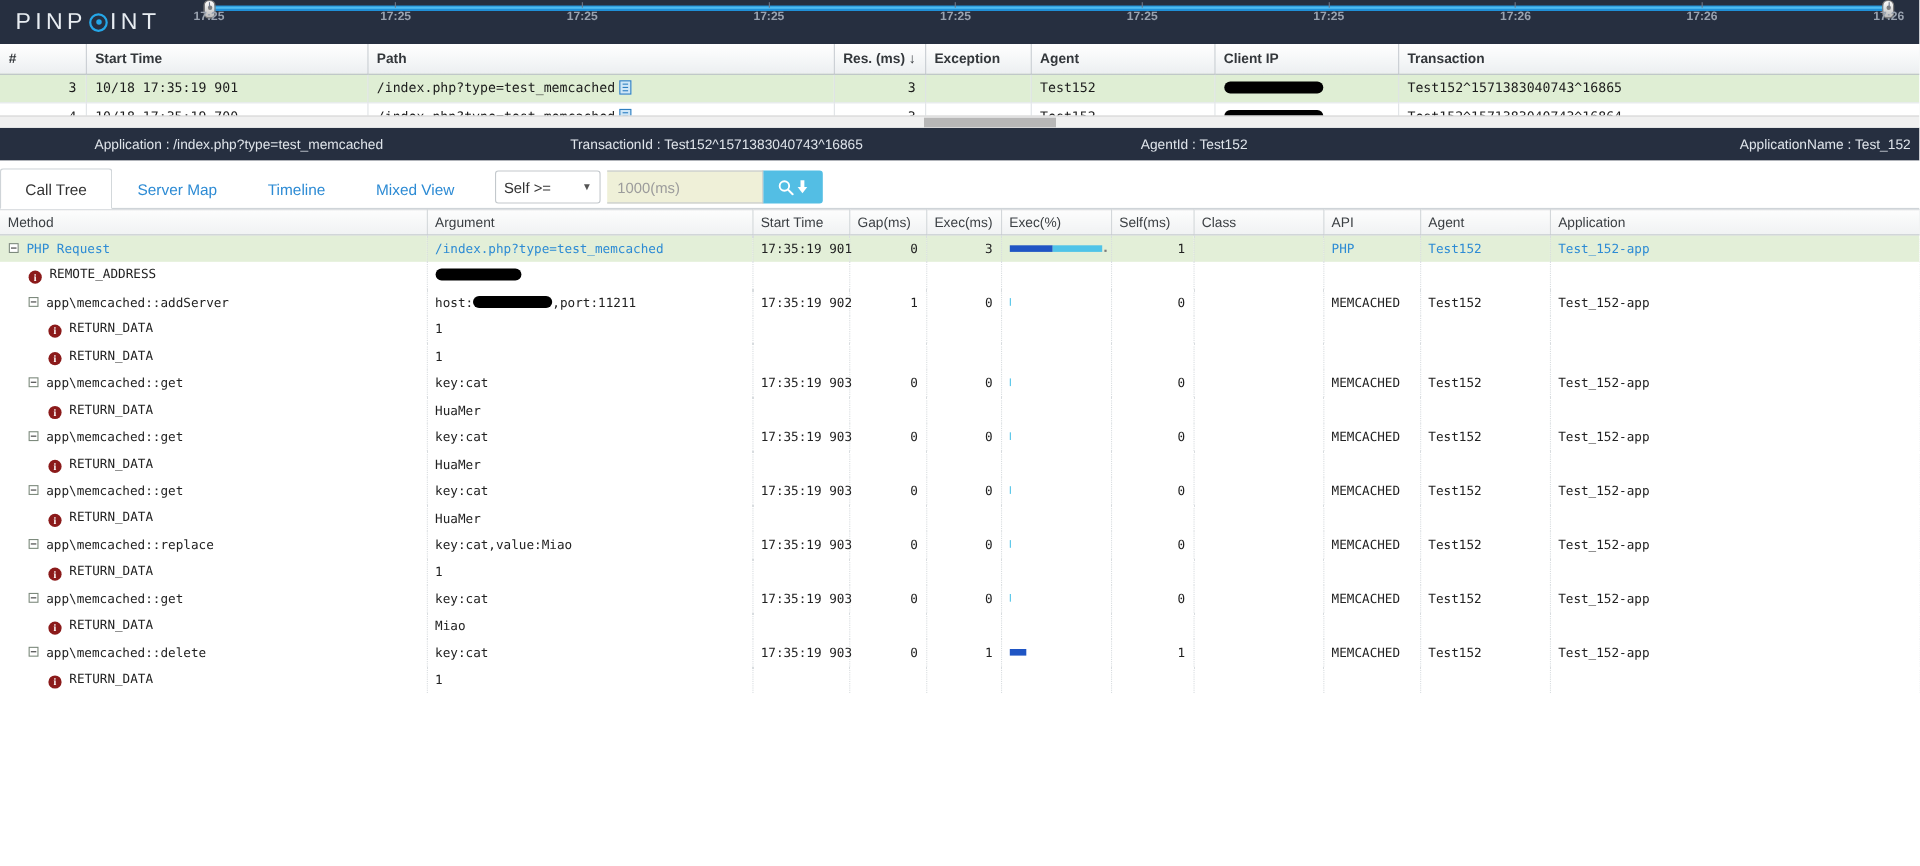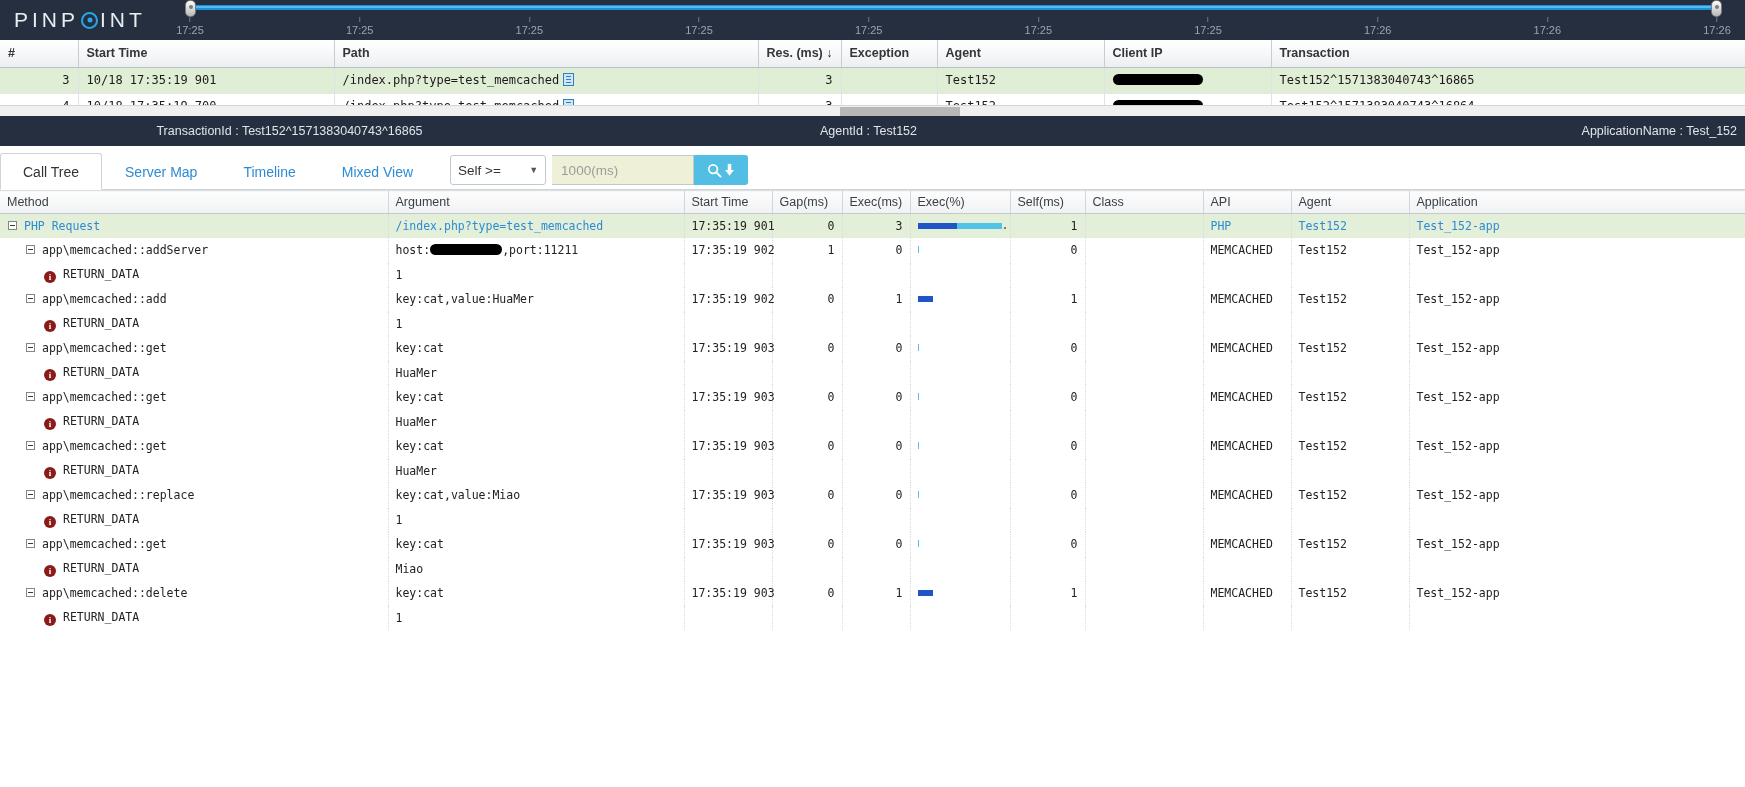--- a/index.html
+++ b/index.html
@@ -44,22 +44,22 @@
     background:linear-gradient(to bottom,#fdfdfd,#b9b9b9);
     border:1px solid #7a7a7a;
   }
   .slider-handle::after{
     content:""; position:absolute; left:50%; top:4px; transform:translateX(-50%);
     width:4px;height:4px;border-radius:50%;background:#7c7c7c;
   }
   .slider-handle.left { left:-5px; }
   .slider-handle.right { right:-5px; }
   .tick {
-    position:absolute; top:17px; transform:translateX(-50%); text-align:center;
-    color:#9aa3b0; font-size:11px; white-space:nowrap;
+    position:absolute; top:2px; transform:translateX(-50%); text-align:center;
+    color:#9aa3b0; font-size:11px; white-space:nowrap;font-weight:bold;
   }
   .tick .bar { display:block; width:1px; height:5px; background:#6e7889; margin:0 auto 2px; }
 
   
   .txlist { position:relative; height:76px; background:#fff; overflow:hidden; }
   table.grid { border-collapse:collapse; width:1745px; table-layout:fixed; }
   table.grid th {
     background:linear-gradient(to bottom,#ffffff,#eceff1);
     border-right:1px solid #c8cdd2; border-bottom:1px solid #b9bfc5;
     font-size:12.5px; font-weight:bold; color:#33373b; text-align:left;
@@ -242,20 +242,21 @@
           <td>Test152^1571383040743^16864</td>
         </tr>
       </tbody>
   </table>
   <div class="hscroll">
     <div class="thumb"></div>
   </div>
 </div>
 
 <div class="infobar">
+  <div>Application : /index.php?type=test_memcached</div>
   <div>TransactionId : Test152^1571383040743^16865</div>
   <div>AgentId : Test152</div>
   <div>ApplicationName : Test_152</div>
 </div>
 
 <div class="tabbar">
   <div id="tabs" style="display:flex;align-items:flex-end;">
       <div class="tab active">Call Tree</div>
       <div class="tab">Server Map</div>
       <div class="tab">Timeline</div>
@@ -320,20 +321,33 @@
           <td class="r">0</td>
           <td class="r">3</td>
           <td><span class="bar blue" style="width:39.56px"></span><span class="bar cyan" style="width:44.72px"></span><span class="dotend"></span></td>
           <td class="r">1</td>
           <td></td>
           <td><span class="lnk">PHP</span></td>
           <td><span class="lnk">Test152</span></td>
           <td><span class="lnk">Test_152-app</span></td>
         </tr>
         <tr>
+          <td style="padding-left: 26px;"><span class="infoicon">i</span><span class="">REMOTE_ADDRESS</span></td>
+          <td><span class="redact" style="width:78px"></span></td>
+          <td></td>
+          <td class="r"></td>
+          <td class="r"></td>
+          <td></td>
+          <td class="r"></td>
+          <td></td>
+          <td></td>
+          <td></td>
+          <td></td>
+        </tr>
+        <tr>
           <td style="padding-left: 26px;"><span class="expander"></span><span class="">app\memcached::addServer</span></td>
           <td><span>host:</span><span class="redact" style="width:72px"></span><span>,port:11211</span></td>
           <td>17:35:19 902</td>
           <td class="r">1</td>
           <td class="r">0</td>
           <td><span class="tick1"></span></td>
           <td class="r">0</td>
           <td></td>
           <td>MEMCACHED</td>
           <td>Test152</td>
@@ -346,23 +360,166 @@
           <td class="r"></td>
           <td class="r"></td>
           <td></td>
           <td class="r"></td>
           <td></td>
           <td></td>
           <td></td>
           <td></td>
         </tr>
         <tr>
-          <td style="padding-left: 26px;"><span class="expander"></span><span class="">app\memcached::add</span></td>
-          <td><span>key:cat,value:HuaMer</span></td>
-          <td>17:35:19 902</td>
+          <td style="padding-left: 44px;"><span class="infoicon">i</span><span class="">RETURN_DATA</span></td>
+          <td><span>1</span></td>
+          <td></td>
+          <td class="r"></td>
+          <td class="r"></td>
+          <td></td>
+          <td class="r"></td>
+          <td></td>
+          <td></td>
+          <td></td>
+          <td></td>
+        </tr>
+        <tr>
+          <td style="padding-left: 26px;"><span class="expander"></span><span class="">app\memcached::get</span></td>
+          <td><span>key:cat</span></td>
+          <td>17:35:19 903</td>
+          <td class="r">0</td>
+          <td class="r">0</td>
+          <td><span class="tick1"></span></td>
+          <td class="r">0</td>
+          <td></td>
+          <td>MEMCACHED</td>
+          <td>Test152</td>
+          <td>Test_152-app</td>
+        </tr>
+        <tr>
+          <td style="padding-left: 44px;"><span class="infoicon">i</span><span class="">RETURN_DATA</span></td>
+          <td><span>HuaMer</span></td>
+          <td></td>
+          <td class="r"></td>
+          <td class="r"></td>
+          <td></td>
+          <td class="r"></td>
+          <td></td>
+          <td></td>
+          <td></td>
+          <td></td>
+        </tr>
+        <tr>
+          <td style="padding-left: 26px;"><span class="expander"></span><span class="">app\memcached::get</span></td>
+          <td><span>key:cat</span></td>
+          <td>17:35:19 903</td>
+          <td class="r">0</td>
+          <td class="r">0</td>
+          <td><span class="tick1"></span></td>
+          <td class="r">0</td>
+          <td></td>
+          <td>MEMCACHED</td>
+          <td>Test152</td>
+          <td>Test_152-app</td>
+        </tr>
+        <tr>
+          <td style="padding-left: 44px;"><span class="infoicon">i</span><span class="">RETURN_DATA</span></td>
+          <td><span>HuaMer</span></td>
+          <td></td>
+          <td class="r"></td>
+          <td class="r"></td>
+          <td></td>
+          <td class="r"></td>
+          <td></td>
+          <td></td>
+          <td></td>
+          <td></td>
+        </tr>
+        <tr>
+          <td style="padding-left: 26px;"><span class="expander"></span><span class="">app\memcached::get</span></td>
+          <td><span>key:cat</span></td>
+          <td>17:35:19 903</td>
+          <td class="r">0</td>
+          <td class="r">0</td>
+          <td><span class="tick1"></span></td>
+          <td class="r">0</td>
+          <td></td>
+          <td>MEMCACHED</td>
+          <td>Test152</td>
+          <td>Test_152-app</td>
+        </tr>
+        <tr>
+          <td style="padding-left: 44px;"><span class="infoicon">i</span><span class="">RETURN_DATA</span></td>
+          <td><span>HuaMer</span></td>
+          <td></td>
+          <td class="r"></td>
+          <td class="r"></td>
+          <td></td>
+          <td class="r"></td>
+          <td></td>
+          <td></td>
+          <td></td>
+          <td></td>
+        </tr>
+        <tr>
+          <td style="padding-left: 26px;"><span class="expander"></span><span class="">app\memcached::replace</span></td>
+          <td><span>key:cat,value:Miao</span></td>
+          <td>17:35:19 903</td>
+          <td class="r">0</td>
+          <td class="r">0</td>
+          <td><span class="tick1"></span></td>
+          <td class="r">0</td>
+          <td></td>
+          <td>MEMCACHED</td>
+          <td>Test152</td>
+          <td>Test_152-app</td>
+        </tr>
+        <tr>
+          <td style="padding-left: 44px;"><span class="infoicon">i</span><span class="">RETURN_DATA</span></td>
+          <td><span>1</span></td>
+          <td></td>
+          <td class="r"></td>
+          <td class="r"></td>
+          <td></td>
+          <td class="r"></td>
+          <td></td>
+          <td></td>
+          <td></td>
+          <td></td>
+        </tr>
+        <tr>
+          <td style="padding-left: 26px;"><span class="expander"></span><span class="">app\memcached::get</span></td>
+          <td><span>key:cat</span></td>
+          <td>17:35:19 903</td>
+          <td class="r">0</td>
+          <td class="r">0</td>
+          <td><span class="tick1"></span></td>
+          <td class="r">0</td>
+          <td></td>
+          <td>MEMCACHED</td>
+          <td>Test152</td>
+          <td>Test_152-app</td>
+        </tr>
+        <tr>
+          <td style="padding-left: 44px;"><span class="infoicon">i</span><span class="">RETURN_DATA</span></td>
+          <td><span>Miao</span></td>
+          <td></td>
+          <td class="r"></td>
+          <td class="r"></td>
+          <td></td>
+          <td class="r"></td>
+          <td></td>
+          <td></td>
+          <td></td>
+          <td></td>
+        </tr>
+        <tr>
+          <td style="padding-left: 26px;"><span class="expander"></span><span class="">app\memcached::delete</span></td>
+          <td><span>key:cat</span></td>
+          <td>17:35:19 903</td>
           <td class="r">0</td>
           <td class="r">1</td>
           <td><span class="bar blue" style="width:15.48px"></span></td>
           <td class="r">1</td>
           <td></td>
           <td>MEMCACHED</td>
           <td>Test152</td>
           <td>Test_152-app</td>
         </tr>
         <tr>
@@ -371,171 +528,15 @@
           <td></td>
           <td class="r"></td>
           <td class="r"></td>
           <td></td>
           <td class="r"></td>
           <td></td>
           <td></td>
           <td></td>
           <td></td>
         </tr>
-        <tr>
-          <td style="padding-left: 26px;"><span class="expander"></span><span class="">app\memcached::get</span></td>
-          <td><span>key:cat</span></td>
-          <td>17:35:19 903</td>
-          <td class="r">0</td>
-          <td class="r">0</td>
-          <td><span class="tick1"></span></td>
-          <td class="r">0</td>
-          <td></td>
-          <td>MEMCACHED</td>
-          <td>Test152</td>
-          <td>Test_152-app</td>
-        </tr>
-        <tr>
-          <td style="padding-left: 44px;"><span class="infoicon">i</span><span class="">RETURN_DATA</span></td>
-          <td><span>HuaMer</span></td>
-          <td></td>
-          <td class="r"></td>
-          <td class="r"></td>
-          <td></td>
-          <td class="r"></td>
-          <td></td>
-          <td></td>
-          <td></td>
-          <td></td>
-        </tr>
-        <tr>
-          <td style="padding-left: 26px;"><span class="expander"></span><span class="">app\memcached::get</span></td>
-          <td><span>key:cat</span></td>
-          <td>17:35:19 903</td>
-          <td class="r">0</td>
-          <td class="r">0</td>
-          <td><span class="tick1"></span></td>
-          <td class="r">0</td>
-          <td></td>
-          <td>MEMCACHED</td>
-          <td>Test152</td>
-          <td>Test_152-app</td>
-        </tr>
-        <tr>
-          <td style="padding-left: 44px;"><span class="infoicon">i</span><span class="">RETURN_DATA</span></td>
-          <td><span>HuaMer</span></td>
-          <td></td>
-          <td class="r"></td>
-          <td class="r"></td>
-          <td></td>
-          <td class="r"></td>
-          <td></td>
-          <td></td>
-          <td></td>
-          <td></td>
-        </tr>
-        <tr>
-          <td style="padding-left: 26px;"><span class="expander"></span><span class="">app\memcached::get</span></td>
-          <td><span>key:cat</span></td>
-          <td>17:35:19 903</td>
-          <td class="r">0</td>
-          <td class="r">0</td>
-          <td><span class="tick1"></span></td>
-          <td class="r">0</td>
-          <td></td>
-          <td>MEMCACHED</td>
-          <td>Test152</td>
-          <td>Test_152-app</td>
-        </tr>
-        <tr>
-          <td style="padding-left: 44px;"><span class="infoicon">i</span><span class="">RETURN_DATA</span></td>
-          <td><span>HuaMer</span></td>
-          <td></td>
-          <td class="r"></td>
-          <td class="r"></td>
-          <td></td>
-          <td class="r"></td>
-          <td></td>
-          <td></td>
-          <td></td>
-          <td></td>
-        </tr>
-        <tr>
-          <td style="padding-left: 26px;"><span class="expander"></span><span class="">app\memcached::replace</span></td>
-          <td><span>key:cat,value:Miao</span></td>
-          <td>17:35:19 903</td>
-          <td class="r">0</td>
-          <td class="r">0</td>
-          <td><span class="tick1"></span></td>
-          <td class="r">0</td>
-          <td></td>
-          <td>MEMCACHED</td>
-          <td>Test152</td>
-          <td>Test_152-app</td>
-        </tr>
-        <tr>
-          <td style="padding-left: 44px;"><span class="infoicon">i</span><span class="">RETURN_DATA</span></td>
-          <td><span>1</span></td>
-          <td></td>
-          <td class="r"></td>
-          <td class="r"></td>
-          <td></td>
-          <td class="r"></td>
-          <td></td>
-          <td></td>
-          <td></td>
-          <td></td>
-        </tr>
-        <tr>
-          <td style="padding-left: 26px;"><span class="expander"></span><span class="">app\memcached::get</span></td>
-          <td><span>key:cat</span></td>
-          <td>17:35:19 903</td>
-          <td class="r">0</td>
-          <td class="r">0</td>
-          <td><span class="tick1"></span></td>
-          <td class="r">0</td>
-          <td></td>
-          <td>MEMCACHED</td>
-          <td>Test152</td>
-          <td>Test_152-app</td>
-        </tr>
-        <tr>
-          <td style="padding-left: 44px;"><span class="infoicon">i</span><span class="">RETURN_DATA</span></td>
-          <td><span>Miao</span></td>
-          <td></td>
-          <td class="r"></td>
-          <td class="r"></td>
-          <td></td>
-          <td class="r"></td>
-          <td></td>
-          <td></td>
-          <td></td>
-          <td></td>
-        </tr>
-        <tr>
-          <td style="padding-left: 26px;"><span class="expander"></span><span class="">app\memcached::delete</span></td>
-          <td><span>key:cat</span></td>
-          <td>17:35:19 903</td>
-          <td class="r">0</td>
-          <td class="r">1</td>
-          <td><span class="bar blue" style="width:15.48px"></span></td>
-          <td class="r">1</td>
-          <td></td>
-          <td>MEMCACHED</td>
-          <td>Test152</td>
-          <td>Test_152-app</td>
-        </tr>
-        <tr>
-          <td style="padding-left: 44px;"><span class="infoicon">i</span><span class="">RETURN_DATA</span></td>
-          <td><span>1</span></td>
-          <td></td>
-          <td class="r"></td>
-          <td class="r"></td>
-          <td></td>
-          <td class="r"></td>
-          <td></td>
-          <td></td>
-          <td></td>
-          <td></td>
-        </tr>
       </tbody>
   </table>
 </div>
 
 </body></html>

